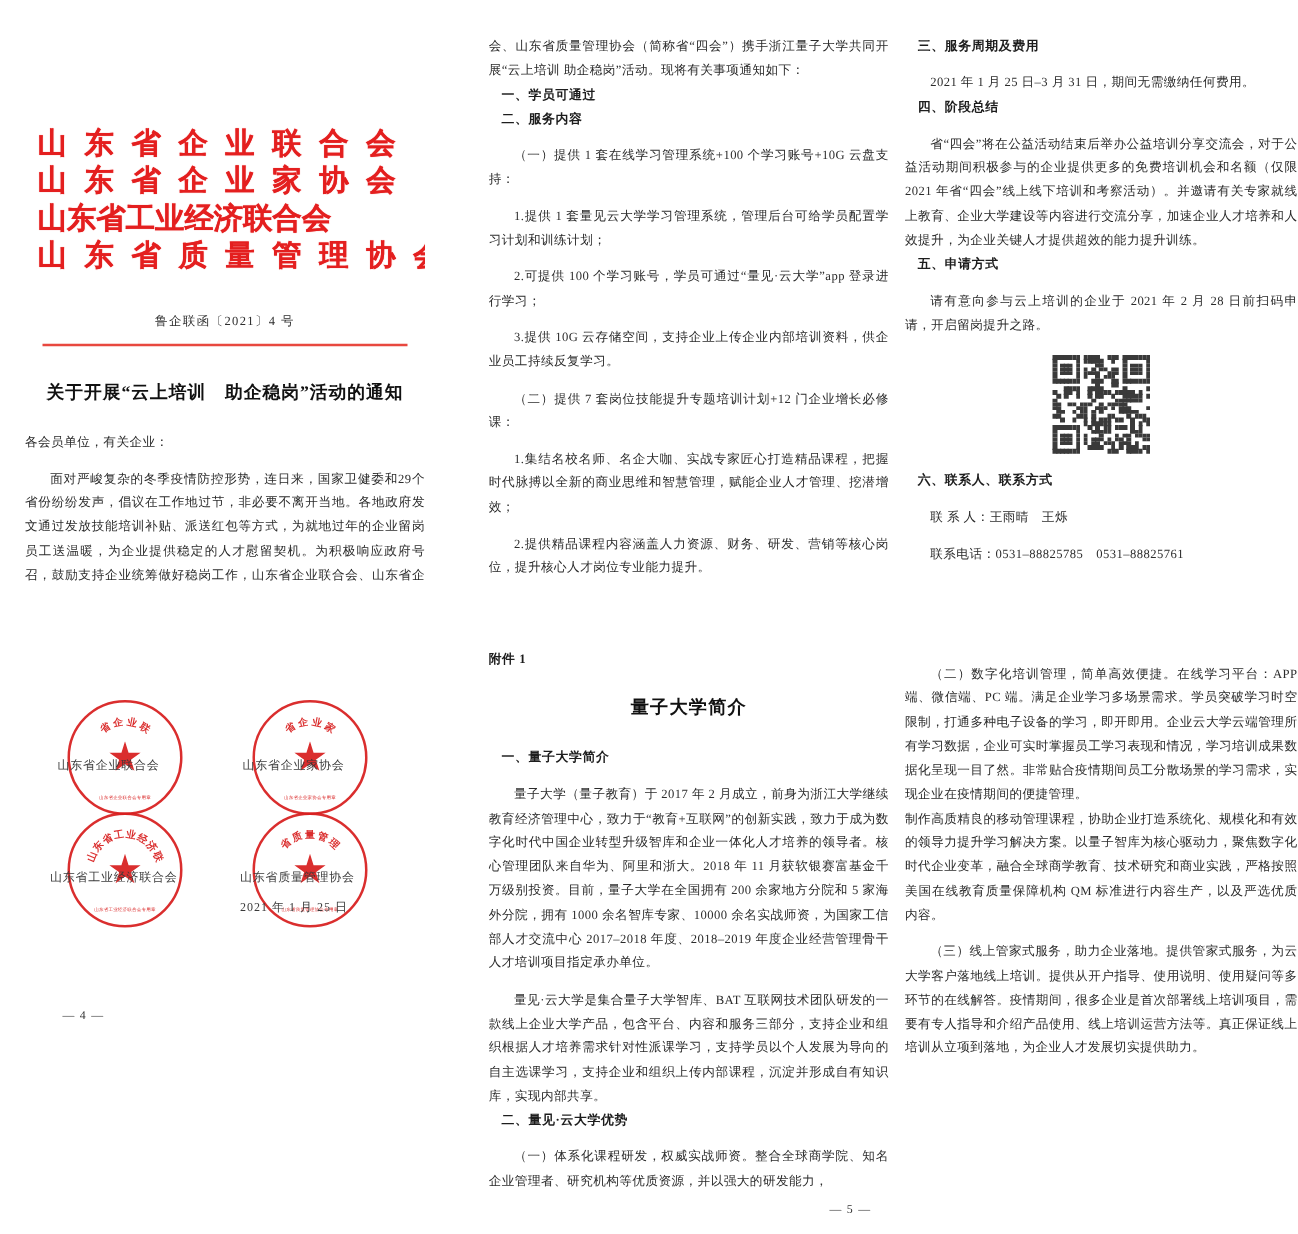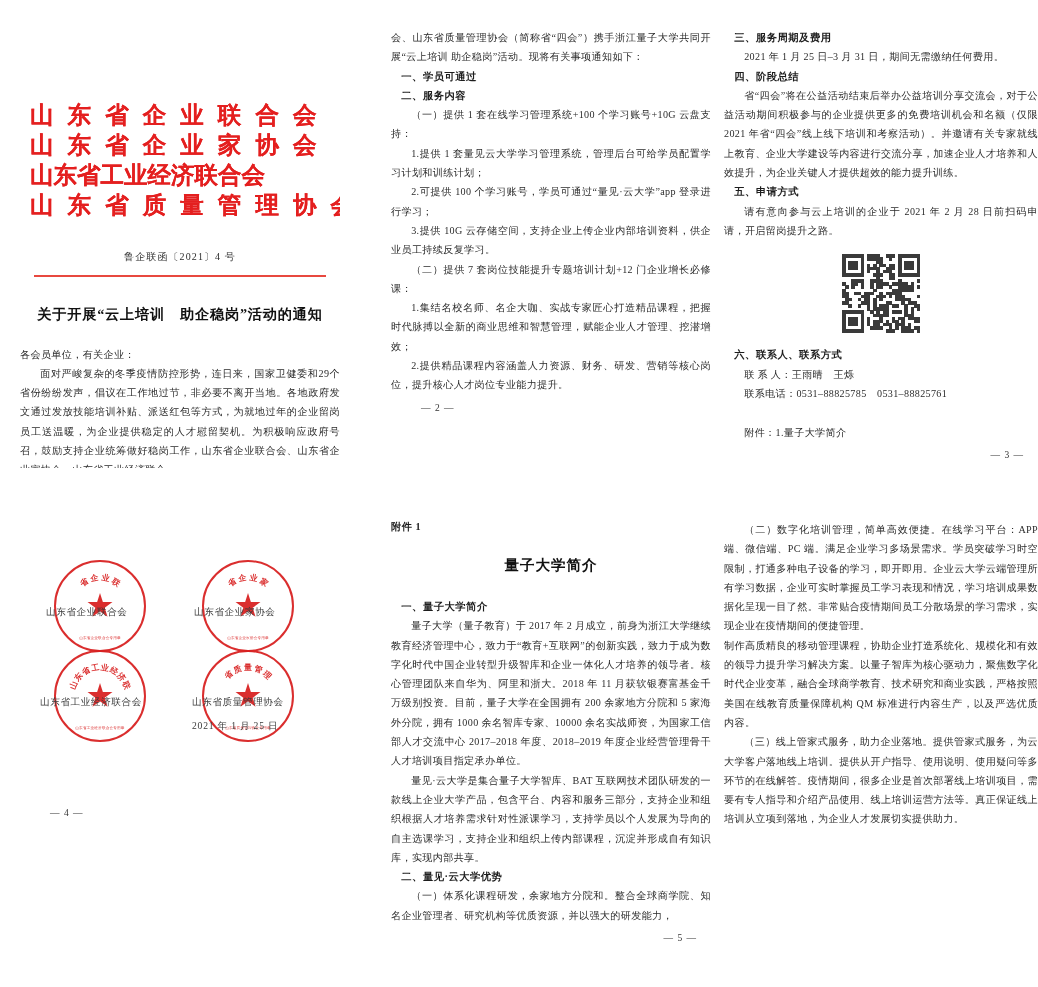--- a/index.html
+++ b/index.html
@@ -29,21 +29,21 @@
 
   
   .body-text {
     font-size: 10.1px;
     line-height: 19.3px;
     color: #2b2b2b;
     text-align: justify;
     letter-spacing: 0.35px;
     font-family: "Liberation Serif", "DejaVu Serif", serif;
   }
-  .indent2 { text-indent: 2em; }
+  .indent2 { text-indent: 2em; margin-top: 10px; }
   .sec-head {
     font-size: 10.3px;
     line-height: 19.3px;
     font-weight: bold;
     color: #1d1d1d;
     text-indent: 1em;
     letter-spacing: 0.5px;
   }
   .pagenum {
     font-size: 9.5px;
@@ -634,21 +634,21 @@
     <div class="pagenum pn-left" style="margin-top:44px">— 4 —</div>
   </div>
 
   <div class="page col2 row2">
     <div class="attach-label">附件 1</div>
     <div class="attach-title">量子大学简介</div>
     <div class="sec-head">一、量子大学简介</div>
     <div class="body-text indent2">量子大学（量子教育）于 2017 年 2 月成立，前身为浙江大学继续教育经济管理中心，致力于“教育+互联网”的创新实践，致力于成为数字化时代中国企业转型升级智库和企业一体化人才培养的领导者。核心管理团队来自华为、阿里和浙大。2018 年 11 月获软银赛富基金千万级别投资。目前，量子大学在全国拥有 200 余家地方分院和 5 家海外分院，拥有 1000 余名智库专家、10000 余名实战师资，为国家工信部人才交流中心 2017–2018 年度、2018–2019 年度企业经营管理骨干人才培训项目指定承办单位。</div>
     <div class="body-text indent2">量见·云大学是集合量子大学智库、BAT 互联网技术团队研发的一款线上企业大学产品，包含平台、内容和服务三部分，支持企业和组织根据人才培养需求针对性派课学习，支持学员以个人发展为导向的自主选课学习，支持企业和组织上传内部课程，沉淀并形成自有知识库，实现内部共享。</div>
     <div class="sec-head">二、量见·云大学优势</div>
-    <div class="body-text indent2">（一）体系化课程研发，余家地方分院和。整合全球商学院、知名企业管理者、研究机构等优质资源，并以强大的研发能力，</div>
+    <div class="body-text indent2">（一）体系化课程研发，权威实战师资。整合全球商学院、知名企业管理者、研究机构等优质资源，并以强大的研发能力，</div>
     <div class="pagenum pn-right">— 5 —</div>
   </div>
 
   <div class="page col3 row2">
     <div class="body-text indent2">（二）数字化培训管理，简单高效便捷。在线学习平台：APP 端、微信端、PC 端。满足企业学习多场景需求。学员突破学习时空限制，打通多种电子设备的学习，即开即用。企业云大学云端管理所有学习数据，企业可实时掌握员工学习表现和情况，学习培训成果数据化呈现一目了然。非常贴合疫情期间员工分散场景的学习需求，实现企业在疫情期间的便捷管理。</div>
     <div class="body-text">制作高质精良的移动管理课程，协助企业打造系统化、规模化和有效的领导力提升学习解决方案。以量子智库为核心驱动力，聚焦数字化时代企业变革，融合全球商学教育、技术研究和商业实践，严格按照美国在线教育质量保障机构 QM 标准进行内容生产，以及严选优质内容。</div>
     <div class="body-text indent2">（三）线上管家式服务，助力企业落地。提供管家式服务，为云大学客户落地线上培训。提供从开户指导、使用说明、使用疑问等多环节的在线解答。疫情期间，很多企业是首次部署线上培训项目，需要有专人指导和介绍产品使用、线上培训运营方法等。真正保证线上培训从立项到落地，为企业人才发展切实提供助力。</div>
     <div class="pagenum pn-left" style="margin-top:150px">— 6 —</div>
   </div>
 

